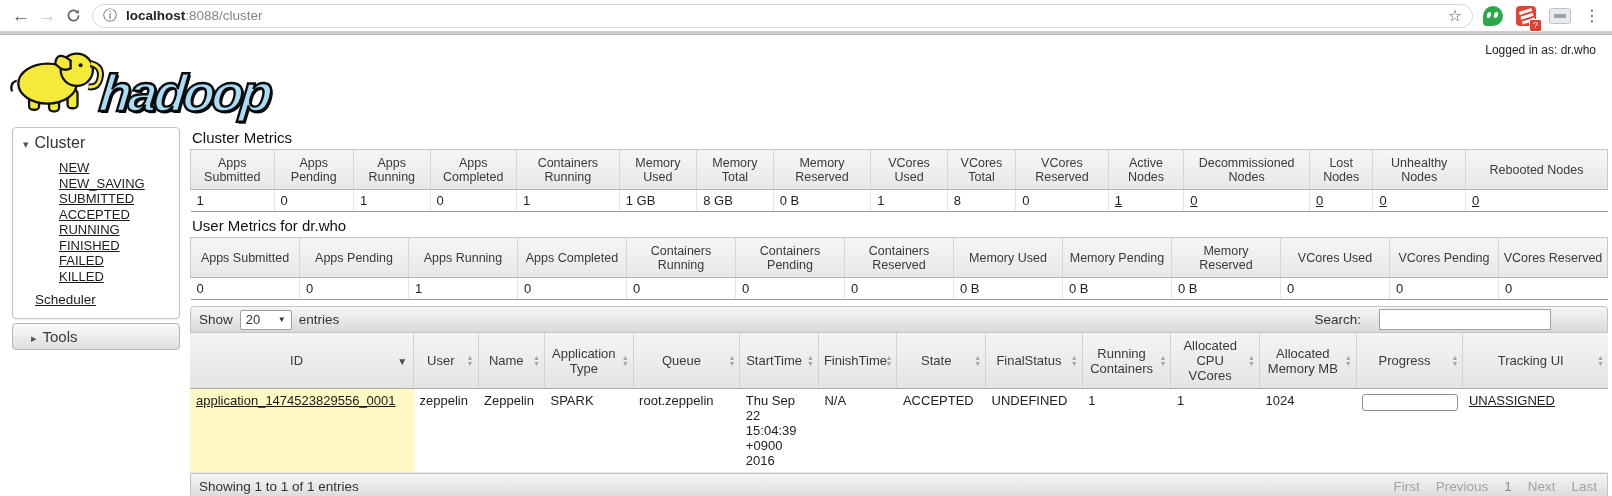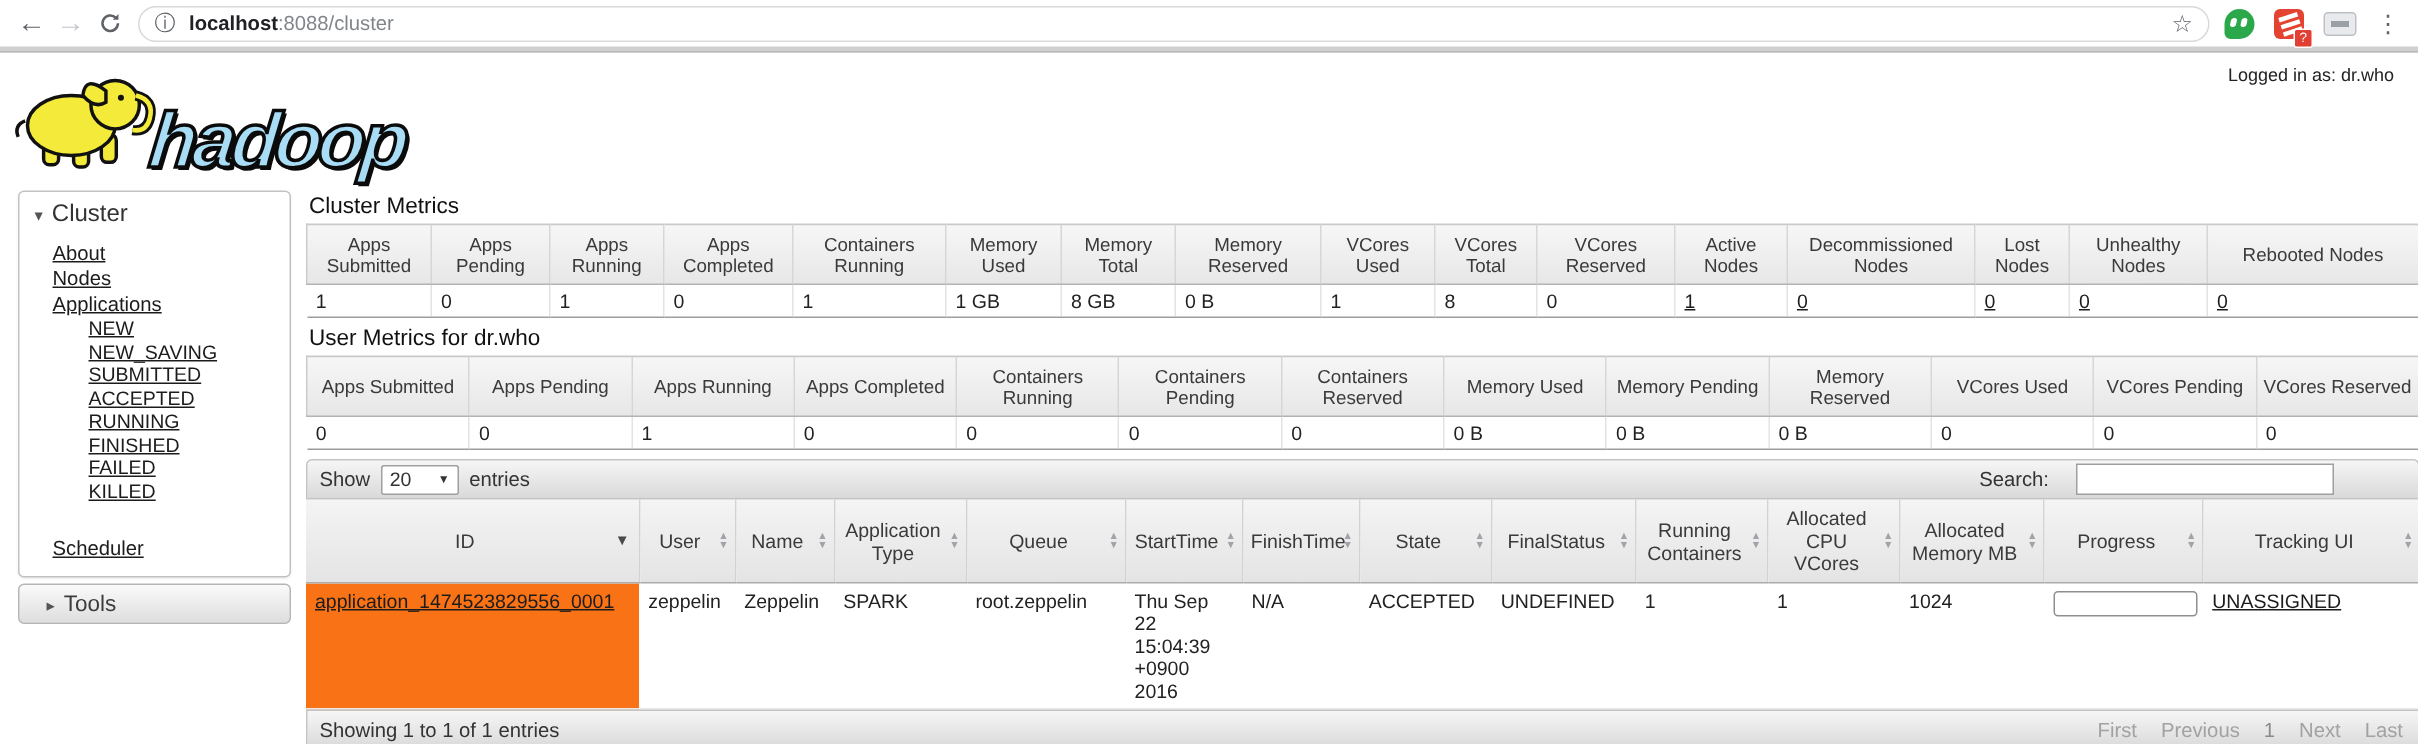--- a/index.html
+++ b/index.html
@@ -35,29 +35,29 @@
   .page { position:relative; }
   .logged-in { position:absolute; top:8px; right:16px; font-size:12px; color:#222; }
   .hdr { position:relative; height:92px; }
   .logo { position:absolute; left:6px; top:4px; display:flex; align-items:flex-end; }
   .logo-text { font-style:italic; font-weight:900; font-size:52px; line-height:60px; color:#a9ddf6;
     letter-spacing:-3px; -webkit-text-stroke:2.4px #0b0b0b; text-shadow:2px 2px 0 #0b0b0b; transform:skewX(-6deg); margin-left:-6px; }
   .page-title { text-align:center; padding-top:26px; font-size:33px; font-weight:bold; color:#161616; }
 
   
   .content { display:flex; align-items:flex-start; }
-  .sidebar { width:182px; margin-left:12px; flex-shrink:0; font-size:13.5px; }
+  .sidebar { width:168px; margin-left:12px; flex-shrink:0; font-size:13.5px; }
   .nav-box { border:1px solid #c2c2c2; border-radius:4px; background:#fff; padding-bottom:10px; box-shadow:0 1px 2px rgba(0,0,0,.07); }
   .nav-head { font-size:16px; color:#333; padding:6px 8px 8px 10px; }
   .nav-caret { font-size:11px; color:#555; margin-right:6px; }
   .nav-list { list-style:none; padding-left:22px; }
   .nav-list li { line-height:17px; }
   .nav-sublist { list-style:none; padding-left:46px; }
   .nav-sublist li { line-height:15.5px; font-size:13px; }
-  .sched { padding-left:22px; margin-top:22px; line-height:17px; }
+  .sched { padding-left:22px; margin-top:7px; line-height:17px; }
   .lnk { color:#1c1c1c; text-decoration:underline; cursor:pointer; }
   .tools-bar { margin-top:4px; border:1px solid #b5b5b5; border-radius:4px; padding:4px 18px;
     background:linear-gradient(#fafafa,#dedede); font-size:15px; color:#3c3c3c; cursor:pointer; }
 
   .main { flex:1; margin-left:10px; margin-right:4px; }
   .sec-title { font-size:15px; color:#111; margin:2px 0 3px 2px; }
 
   
   table.metrics { width:100%; border-collapse:collapse; table-layout:fixed; margin-bottom:5px; }
   table.metrics th { background:linear-gradient(#f6f6f6,#e7e7e7); border-top:1px solid #c9c9c9;
@@ -85,21 +85,21 @@
   table.apps { width:100%; border-collapse:collapse; table-layout:fixed; }
   table.apps th { position:relative; background:linear-gradient(#f4f4f4,#e4e4e4);
     border-bottom:1px solid #ababab; border-left:1px solid #d2d2d2; font-weight:normal; font-size:13px;
     color:#3a3a3a; text-align:center; padding:5px 15px 5px 5px; height:49px; vertical-align:middle; cursor:pointer; }
   table.apps th:first-child { border-left:none; }
   .sort-both { position:absolute; right:4px; top:50%; transform:translateY(-50%); display:flex;
     flex-direction:column; font-size:7px; line-height:6px; color:#a2a2a8; }
   .sort-desc-ic { position:absolute; right:6px; top:50%; transform:translateY(-50%); font-size:10px; color:#4a4a4a; }
   table.apps td { font-size:13px; color:#222; padding:4px 6px; vertical-align:top;
     border-bottom:1px solid #e8e8e8; }
-  td.sorted { background:#f97316; }
+  td.sorted { background:#fef9c3; }
   .progress-shell { width:96px; height:17px; border:1px solid #8f8f8f; border-radius:3px; background:#fff; margin-top:1px; }
   .progress-fill { height:100%; width:0%; background:#5fb65f; border-radius:2px; }
 
   .pagination { display:flex; align-items:center; gap:16px; font-size:13.5px; color:#a2a2a2; margin-right:2px; }
   .page-num { color:#8b8b8b; }
   .pg-item { cursor:default; }
 </style>
 </head>
 <body>
 
@@ -153,25 +153,20 @@
     </div>
   </div>
 
   <div class="content">
 
     <div class="sidebar">
       <div class="nav-box">
         <div class="nav-head">
           <span class="nav-caret">▾</span><span>Cluster</span>
         </div>
-        <ul class="nav-list">
-          <li><span class="lnk">About</span></li>
-          <li><span class="lnk">Nodes</span></li>
-          <li><span class="lnk">Applications</span></li>
-        </ul>
         <ul class="nav-sublist">
           <li><span class="lnk">NEW</span></li>
           <li><span class="lnk">NEW_SAVING</span></li>
           <li><span class="lnk">SUBMITTED</span></li>
           <li><span class="lnk">ACCEPTED</span></li>
           <li><span class="lnk">RUNNING</span></li>
           <li><span class="lnk">FINISHED</span></li>
           <li><span class="lnk">FAILED</span></li>
           <li><span class="lnk">KILLED</span></li>
         </ul>

